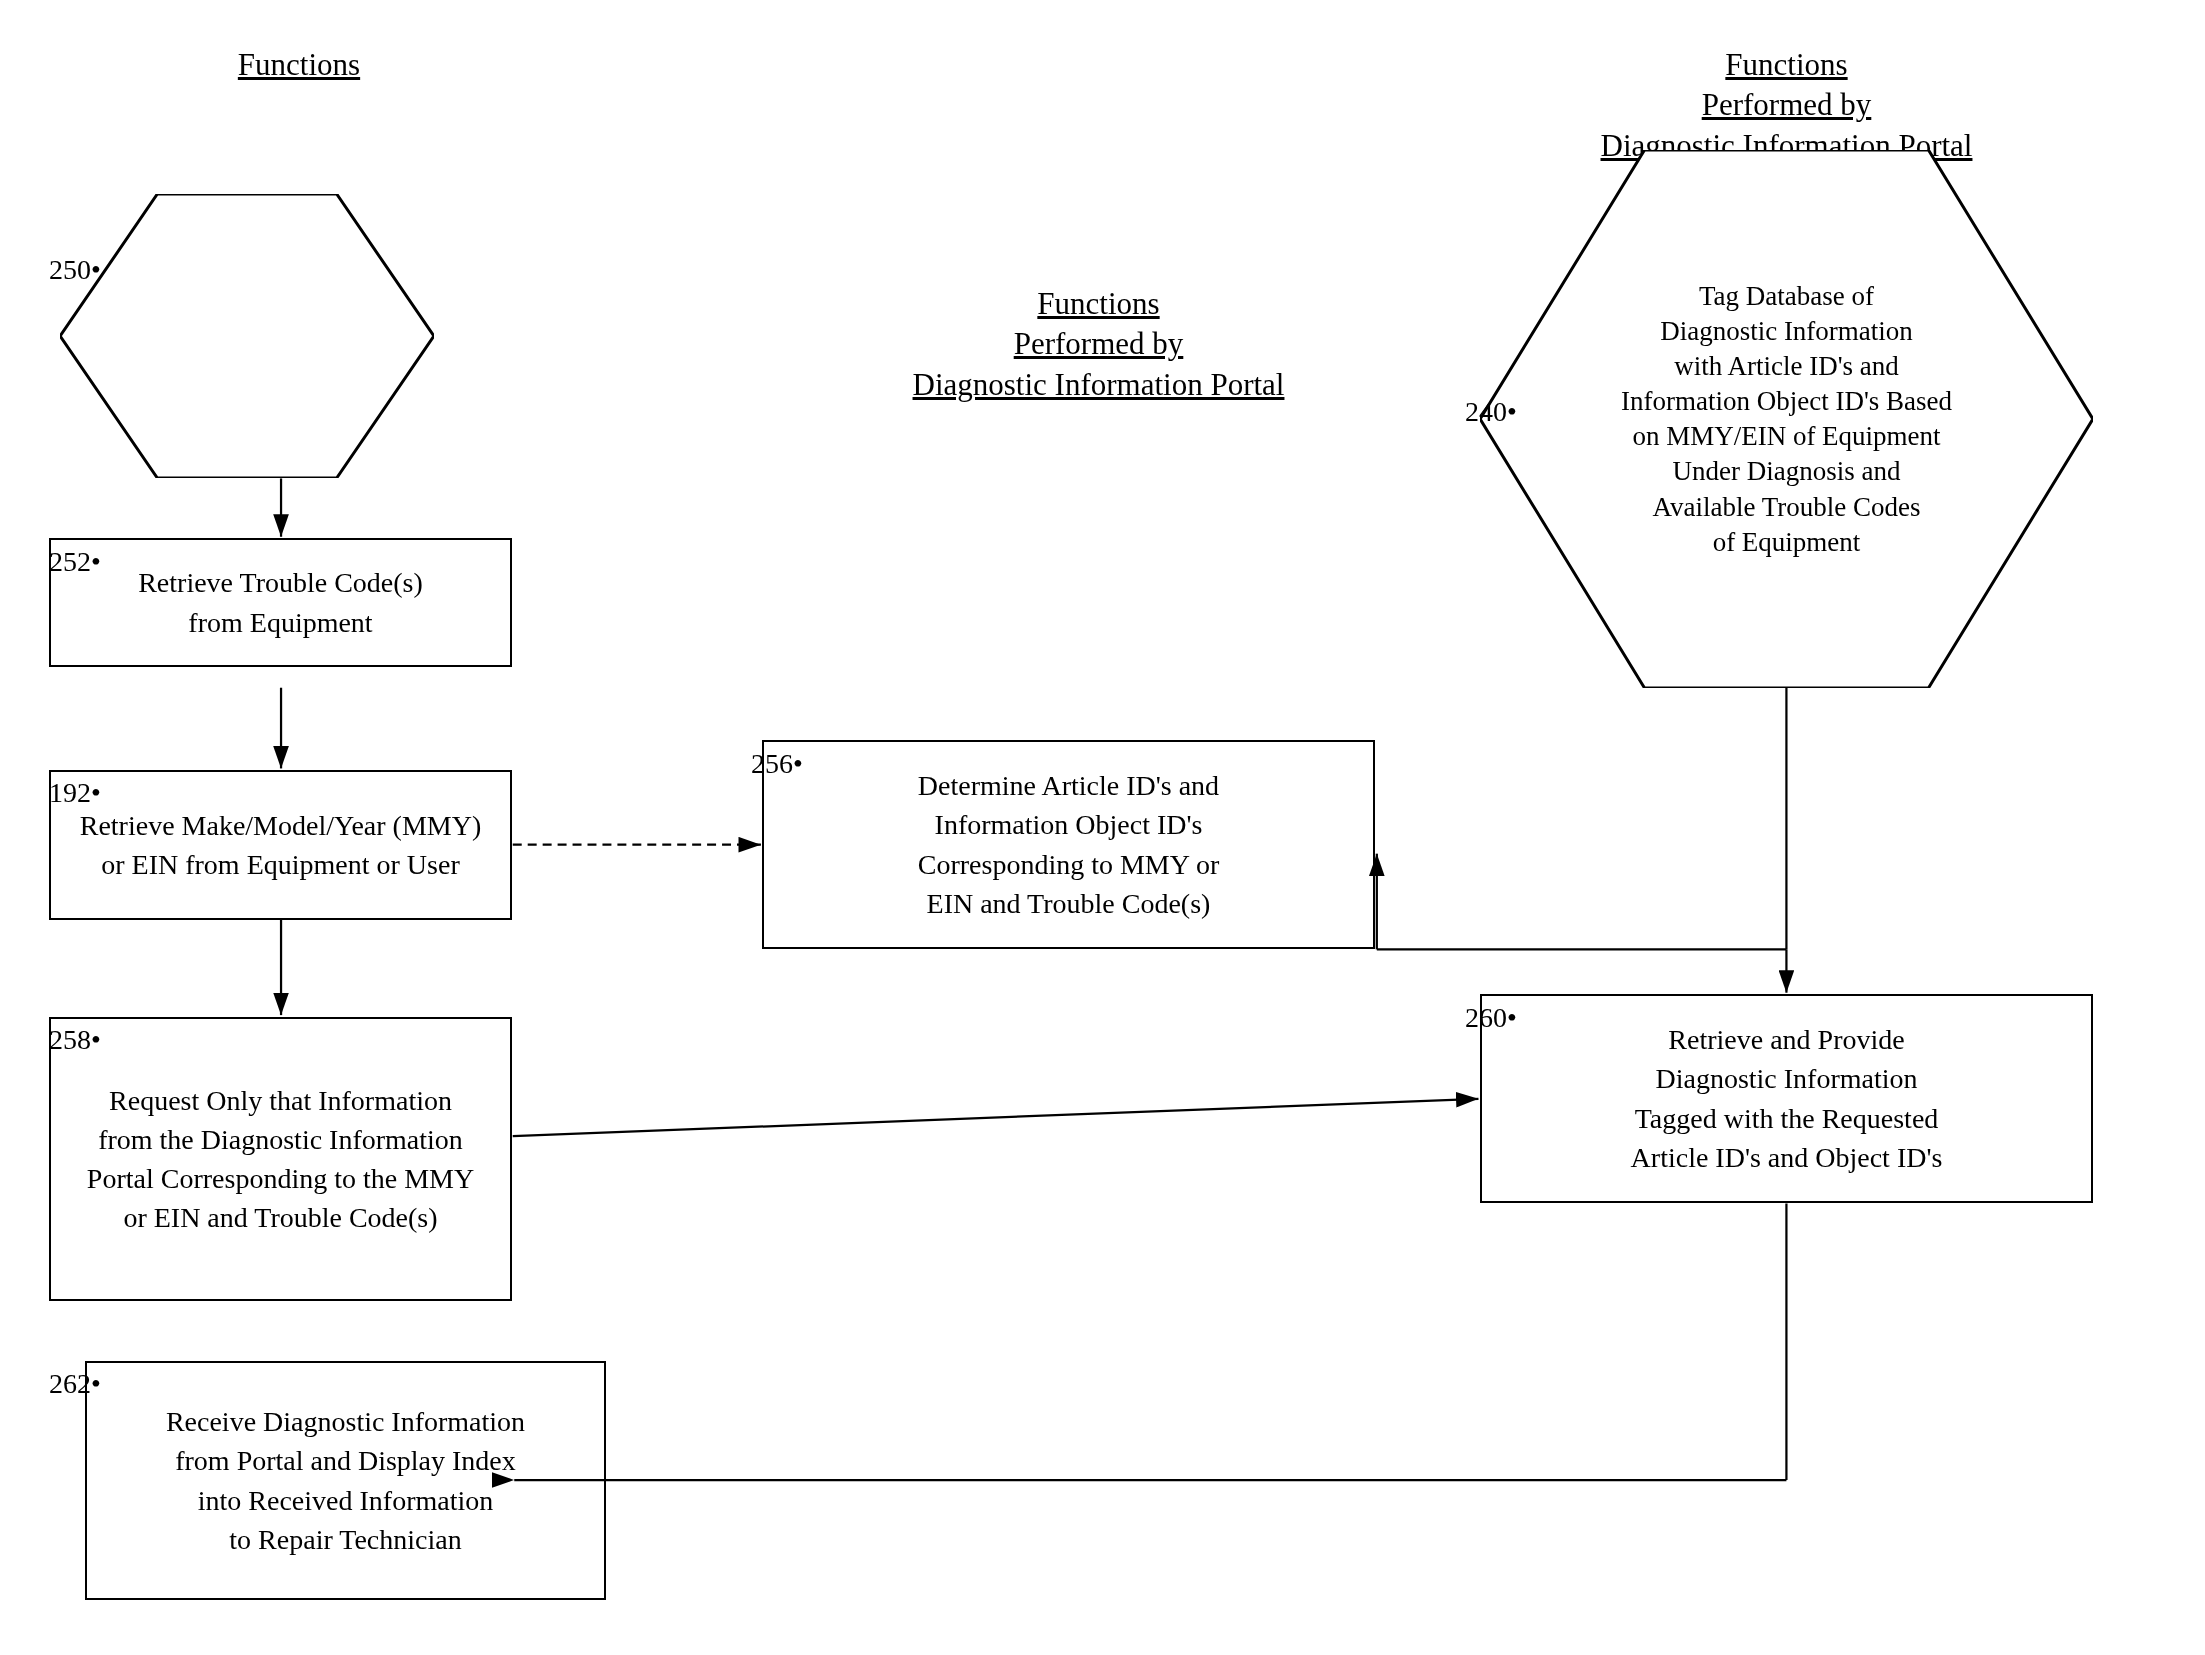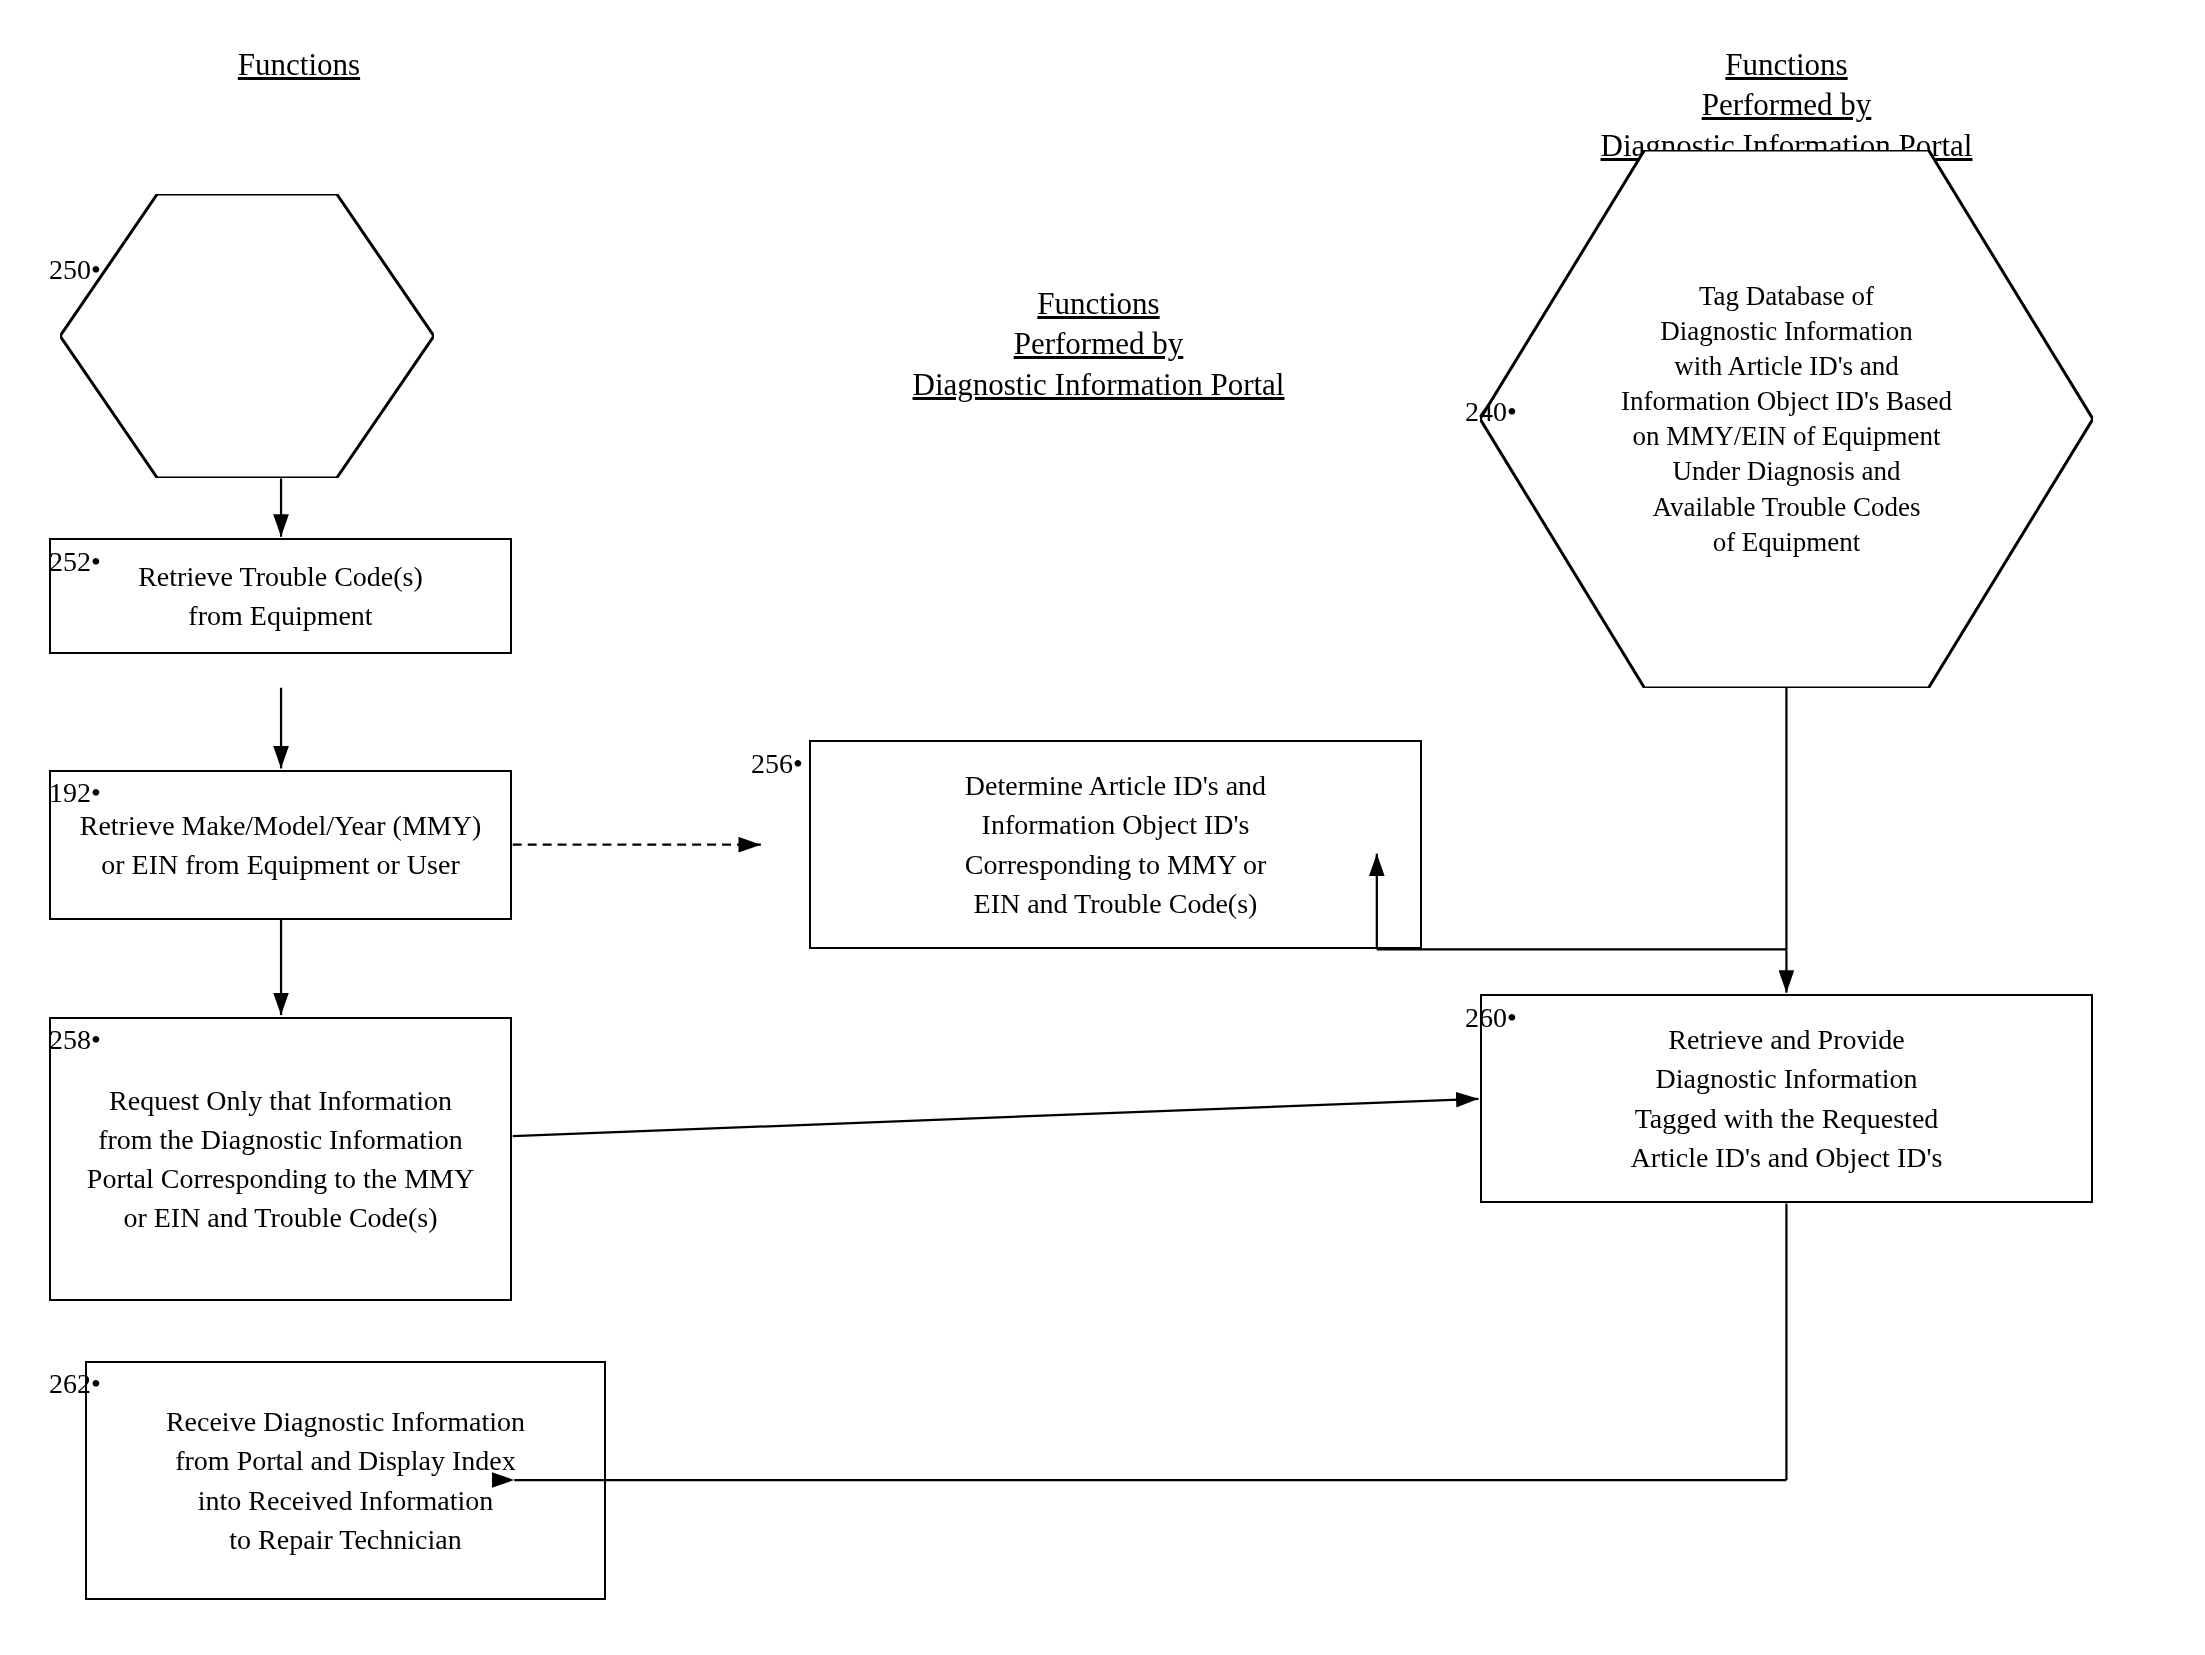--- a/index.html
+++ b/index.html
@@ -102,31 +102,31 @@
   <div class="step-label" style="left: 49px; top: 254px;">250•</div>
 
   <div class="hexagon-wrap" style="left: 1480px; top: 150px; width: 613px; height: 538px;">
     <svg viewBox="0 0 820 720" width="613" height="538">
       <polygon points="220,0 600,0 820,360 600,720 220,720 0,360" fill="white" stroke="black" stroke-width="4"></polygon>
     </svg>
     <div class="hexagon-text" style="font-size:27px; width:72%;">Tag Database of<br>Diagnostic Information<br>with Article ID's and<br>Information Object ID's Based<br>on MMY/EIN of Equipment<br>Under Diagnosis and<br>Available Trouble Codes<br>of Equipment</div>
   </div>
   <div class="step-label" style="left: 1465px; top: 396px;">240•</div>
 
-  <div class="box" style="left: 49px; top: 538px; width: 463px; height: 116px;">
+  <div class="box" style="left: 49px; top: 538px; width: 463px; height: 129px;">
     <span>Retrieve Trouble Code(s)<br>from Equipment</span>
   </div>
   <div class="step-label" style="left: 49px; top: 546px;">252•</div>
 
   <div class="box" style="left: 49px; top: 770px; width: 463px; height: 150px;">
     <span>Retrieve Make/Model/Year (MMY)<br>or EIN from Equipment or User</span>
   </div>
   <div class="step-label" style="left: 49px; top: 777px;">192•</div>
 
-  <div class="box" style="left: 762px; top: 740px; width: 613px; height: 209px; margin-left: 47px;">
+  <div class="box" style="left: 762px; top: 740px; width: 613px; height: 209px;">
     <span>Determine Article ID's and<br>Information Object ID's<br>Corresponding to MMY or<br>EIN and Trouble Code(s)</span>
   </div>
   <div class="step-label" style="left: 751px; top: 748px;">256•</div>
 
   <div class="box" style="left: 49px; top: 1017px; width: 463px; height: 284px;">
     <span>Request Only that Information<br>from the Diagnostic Information<br>Portal Corresponding to the MMY<br>or EIN and Trouble Code(s)</span>
   </div>
   <div class="step-label" style="left: 49px; top: 1024px;">258•</div>
 
   <div class="box" style="left: 1480px; top: 994px; width: 613px; height: 209px;">

